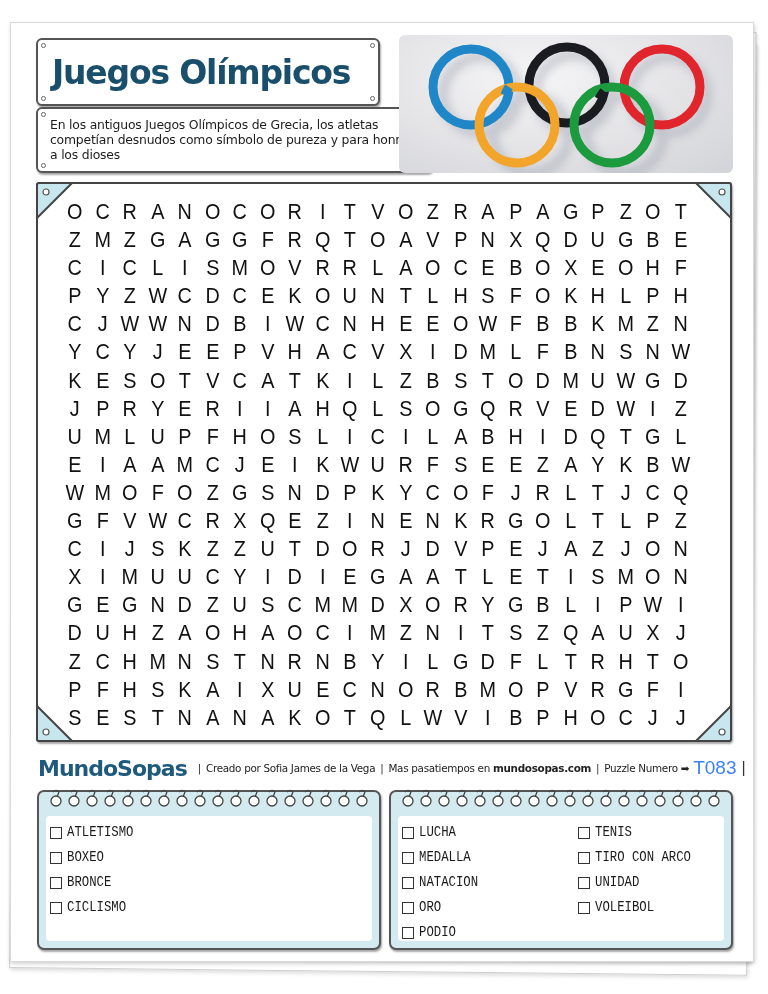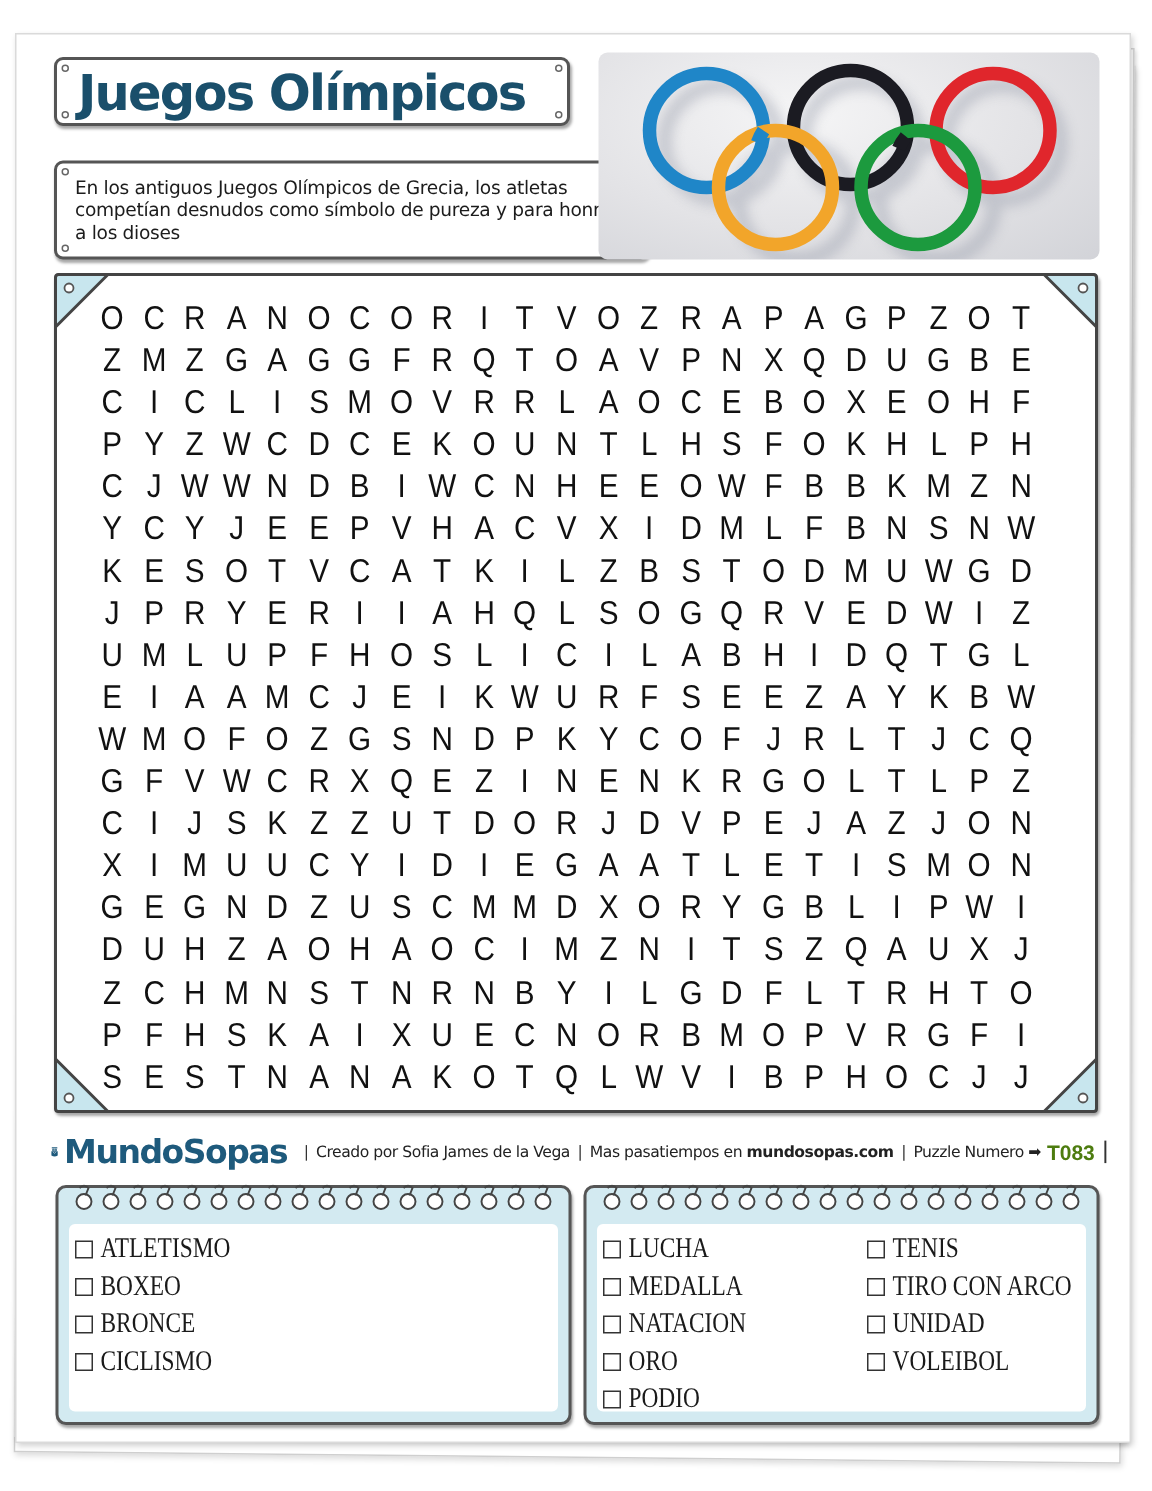--- a/index.html
+++ b/index.html
@@ -14,21 +14,21 @@
   .paper { position: absolute; left: 10px; top: 22px; width: 744px; height: 940px; background: #fff;
     border: 1px solid #dadada; box-shadow: 1px 2px 4px rgba(0,0,0,0.18); }
 
   
   .plaque { position: absolute; background: #fff; border: 2px solid #555; border-radius: 6px;
     box-shadow: 1px 2px 2px rgba(0,0,0,0.35); }
   .plaque .screw { position: absolute; width: 5px; height: 5px; border: 1px solid #666; border-radius: 50%; background:#fff; }
   .screw.tl { left: 3px; top: 3px; } .screw.tr { right: 3px; top: 3px; }
   .screw.bl { left: 3px; bottom: 3px; } .screw.br { right: 3px; bottom: 3px; }
 
-  .title-plaque { left: 36px; top: 38px; width: 344px; height: 46px; display: flex; align-items: center; padding-left: 14px; }
+  .title-plaque { left: 36px; top: 38px; width: 344px; height: 68px; display: flex; align-items: center; padding-left: 14px; }
   .title-text { font-family: "DejaVu Sans", sans-serif; font-weight: bold; font-size: 33px; color: #1a4f6b; letter-spacing: -1.2px; }
 
   .fact-plaque { left: 36px; top: 107px; width: 397px; height: 66px; padding: 8px 14px 0 12px; }
   .fact-text { font-family: "DejaVu Sans", sans-serif; font-size: 12.4px; line-height: 15px; color: #1c1c1c; letter-spacing: -0.2px; }
 
   
   .photo { position: absolute; left: 399px; top: 35px; width: 334px; height: 138px; border-radius: 6px; overflow: hidden;
     background: radial-gradient(ellipse at 40% 30%, #f5f5f6 0%, #e3e3e6 55%, #d2d3d8 100%); }
   .photo svg { position: absolute; left: 0; top: 0; }
 
@@ -43,32 +43,32 @@
   .grid { position: absolute; left: 23px; top: 14px; display: grid;
     grid-template-columns: repeat(23, 27.55px); grid-auto-rows: 28.1px; }
   .cell { font-family: "Liberation Sans", sans-serif; font-size: 22px; text-align: center; line-height: 28px; color: #111; cursor: pointer; transform: scaleX(0.9); }
 
   
   .brand-row { position: absolute; left: 34px; top: 751px; width: 710px; height: 34px; display: flex; align-items: center; white-space: nowrap; text-align: right; }
   .owl { width: 18px; height: 26px; margin-right: 4px; }
   .brand { font-family: "DejaVu Sans", sans-serif; font-weight: bold; font-size: 22px; color: #1e5a7c; letter-spacing: -1px; }
   .credits { font-family: "DejaVu Sans", sans-serif; font-size: 10.4px; color: #222; margin-left: 6px; letter-spacing: -0.3px; }
   .credits b { font-weight: bold; }
-  .puzzle-num { font-family: "Liberation Sans", sans-serif; font-weight: bold; font-size: 14px; color: #4d7c0f; margin-left: 4px; }
+  .puzzle-num { font-family: "Liberation Sans", sans-serif; font-weight: normal; font-size: 19px; color: #3b82f6; margin-left: 4px; }
   .sep { margin: 0 5px; color: #333; }
 
   
   .notepad { position: absolute; top: 790px; width: 344px; height: 160px; background: #d3eaf1; border: 2px solid #555;
     border-radius: 7px; box-shadow: 1px 2px 2px rgba(0,0,0,0.35); }
   .notepad.left { left: 37px; } .notepad.right { left: 389px; }
   .rings { position: absolute; left: 8px; top: -4px; height: 20px; display: flex; gap: 0px; }
   .ring { width: 18px; height: 20px; }
   .np-inner { position: absolute; left: 7px; top: 24px; right: 7px; bottom: 7px; background: #fff; border-radius: 4px;
     display: grid; grid-template-columns: 176px 1fr; padding: 4px 0 0 4px; }
-  .word { display: flex; align-items: center; height: 25px; font-family: Liberation Serif, serif; font-size: 19px;
+  .word { display: flex; align-items: center; height: 25px; font-family: Liberation Mono, monospace; font-size: 15px;
     color: #1a1a1a; cursor: pointer; }
   .word .wtext { display: inline-block; transform: scaleX(0.82); transform-origin: left center; white-space: nowrap; }
   .cbox { width: 12px; height: 12px; border: 1.4px solid #333; margin-right: 5px; flex-shrink: 0; background: #fff; }
 </style>
 </head>
 <body>
 
 <div class="paper-back2"></div>
 <div class="paper-back1"></div>
 <div class="paper"></div>

